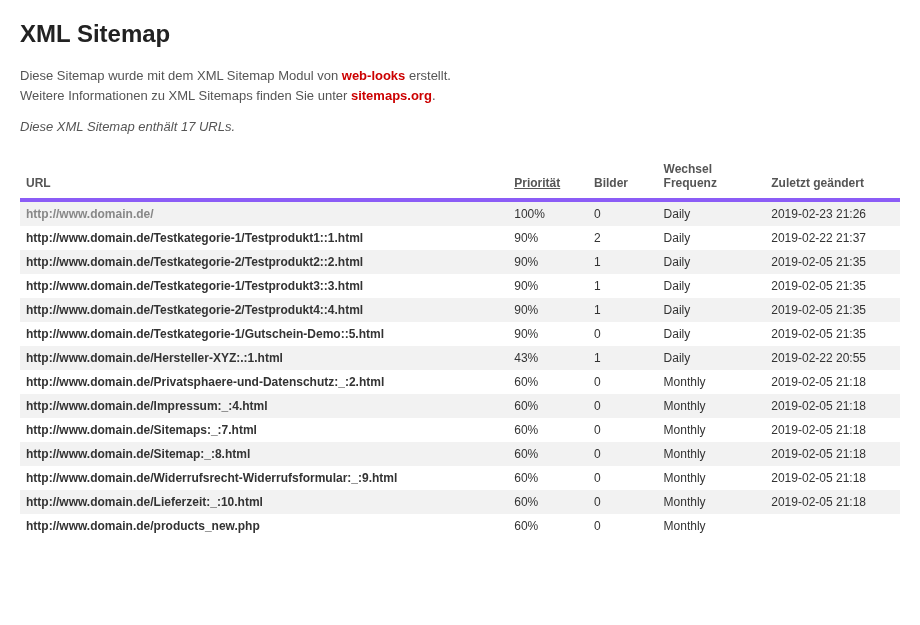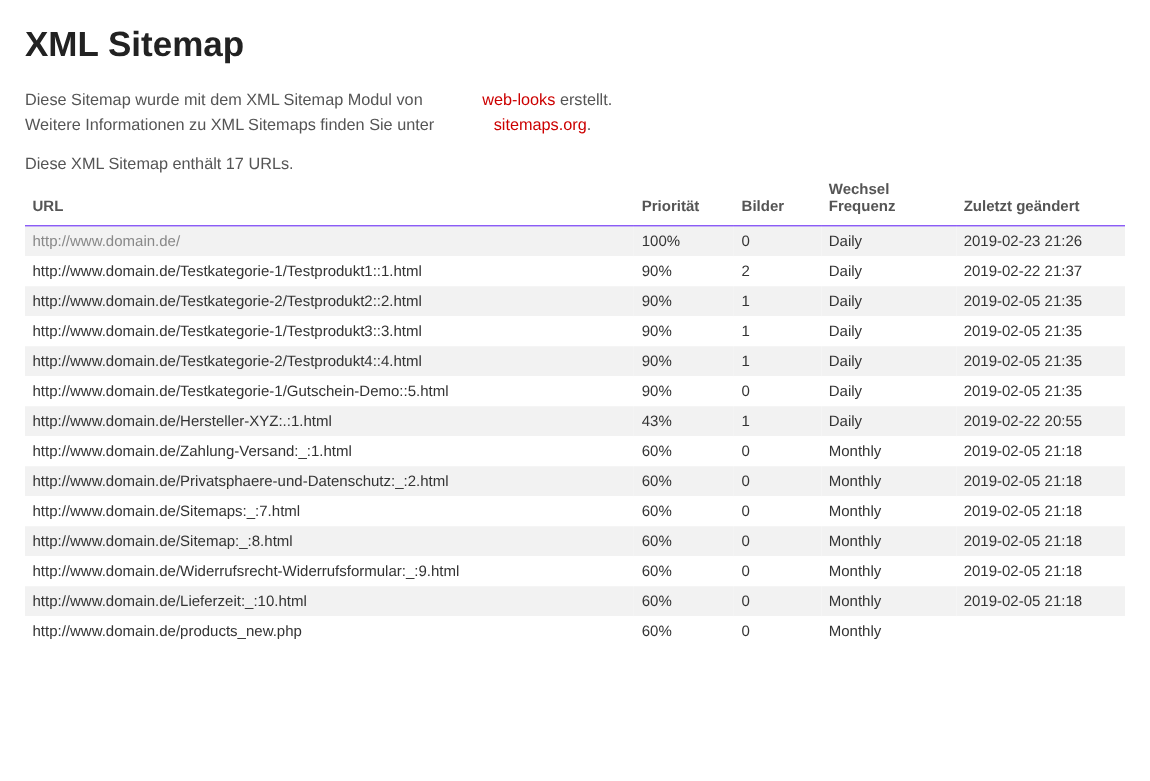--- a/index.html
+++ b/index.html
@@ -5,70 +5,72 @@
   body {
     margin: 0;
     padding: 20px;
     font-family: Arial, Helvetica, sans-serif;
     font-size: 13px;
     color: #333;
     background: #fff;
     width: 880px;
   }
   h1 {
-    font-size: 28px;
+    font-size: 24px;
     font-weight: bold;
     margin: 0 0 18px 0;
     color: #222;
   }
   .intro {
     margin-bottom: 14px;
     line-height: 1.5;
     color: #555;
   }
   .intro a {
     color: #c00;
-    font-weight: normal;
+    font-weight: bold;
     text-decoration: none;
-    margin-left: 44px;
   }
   .count {
+    margin-bottom: 22px;
     color: #555;
+    font-style: italic;
   }
   table {
     width: 100%;
     border-collapse: collapse;
     font-size: 12px;
   }
   thead th {
     text-align: left;
     font-weight: bold;
     color: #555;
     padding: 6px 6px 8px 6px;
-    border-bottom: 1px solid #8b5cf6;
+    border-bottom: 4px solid #8b5cf6;
     vertical-align: bottom;
   }
   tbody td {
     padding: 5px 6px;
     color: #333;
   }
   tbody tr:nth-child(odd) {
     background: #f2f2f2;
   }
   tbody tr:nth-child(even) {
     background: #fff;
   }
   .col-url { width: 500px; }
-  .col-prio { width: 70px; }
+  .col-prio { width: 70px; text-decoration: underline; }
   .col-bilder { width: 60px; }
   .col-freq { width: 100px; }
   .col-date { width: 130px; }
   td.url-cell a {
     color: #333;
     text-decoration: none;
+    font-weight: bold;
   }
   tbody tr.first-row td.url-cell a {
     color: #888;
   }
 </style>
 </head>
 <body>
 
 <h1>XML Sitemap</h1>
 
@@ -133,28 +135,28 @@
         <td>2019-02-05 21:35</td>
       </tr>
       <tr>
         <td class="url-cell"><a href="#">http://www.domain.de/Hersteller-XYZ:.:1.html</a></td>
         <td>43%</td>
         <td>1</td>
         <td>Daily</td>
         <td>2019-02-22 20:55</td>
       </tr>
       <tr>
-        <td class="url-cell"><a href="#">http://www.domain.de/Zahlung-Versand:_:1.html</a></td>
+        <td class="url-cell"><a href="#">http://www.domain.de/Privatsphaere-und-Datenschutz:_:2.html</a></td>
         <td>60%</td>
         <td>0</td>
         <td>Monthly</td>
         <td>2019-02-05 21:18</td>
       </tr>
       <tr>
-        <td class="url-cell"><a href="#">http://www.domain.de/Privatsphaere-und-Datenschutz:_:2.html</a></td>
+        <td class="url-cell"><a href="#">http://www.domain.de/Impressum:_:4.html</a></td>
         <td>60%</td>
         <td>0</td>
         <td>Monthly</td>
         <td>2019-02-05 21:18</td>
       </tr>
       <tr>
         <td class="url-cell"><a href="#">http://www.domain.de/Sitemaps:_:7.html</a></td>
         <td>60%</td>
         <td>0</td>
         <td>Monthly</td>

